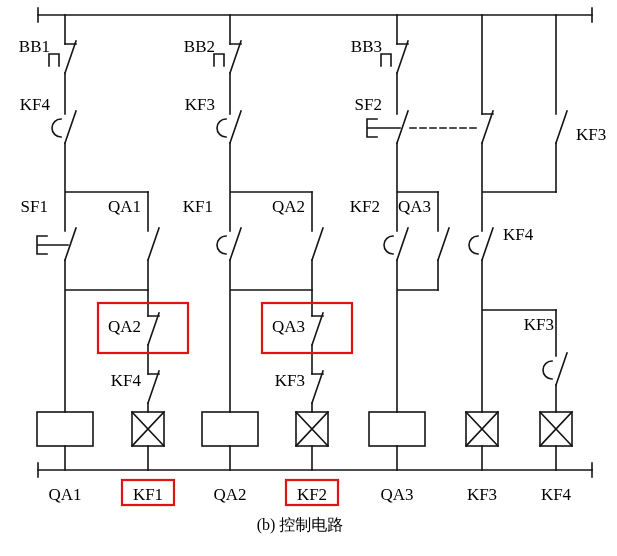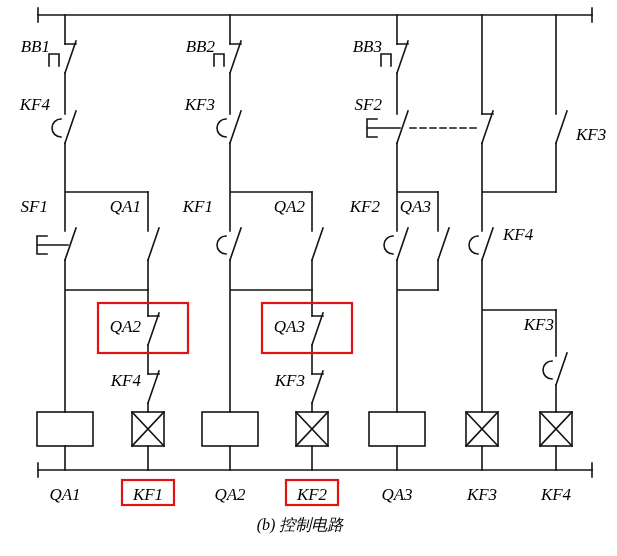--- a/index.html
+++ b/index.html
@@ -1,17 +1,17 @@
 <!DOCTYPE html>
 <html><head>
 <meta charset="utf-8">
 <style>
   html,body{margin:0;padding:0;background:#ffffff;}
   body{width:617px;height:556px;overflow:hidden;}
-  .page{width:617px;height:556px;background:#fff;font-style:italic;}
+  .page{width:617px;height:556px;background:#fff;}
   svg{display:block;}
   .lbl{font-family:"Liberation Serif","DejaVu Serif",serif;font-size:17px;fill:#000;}
   .cap{font-family:"Liberation Serif","DejaVu Serif",serif;font-size:16px;fill:#000;}
   .dash{stroke-dasharray:6 4;}
 </style>
 </head>
 <body>
 
 <div class="page">
 <svg width="617" height="556" viewBox="0 0 617 556" xmlns="http://www.w3.org/2000/svg">

